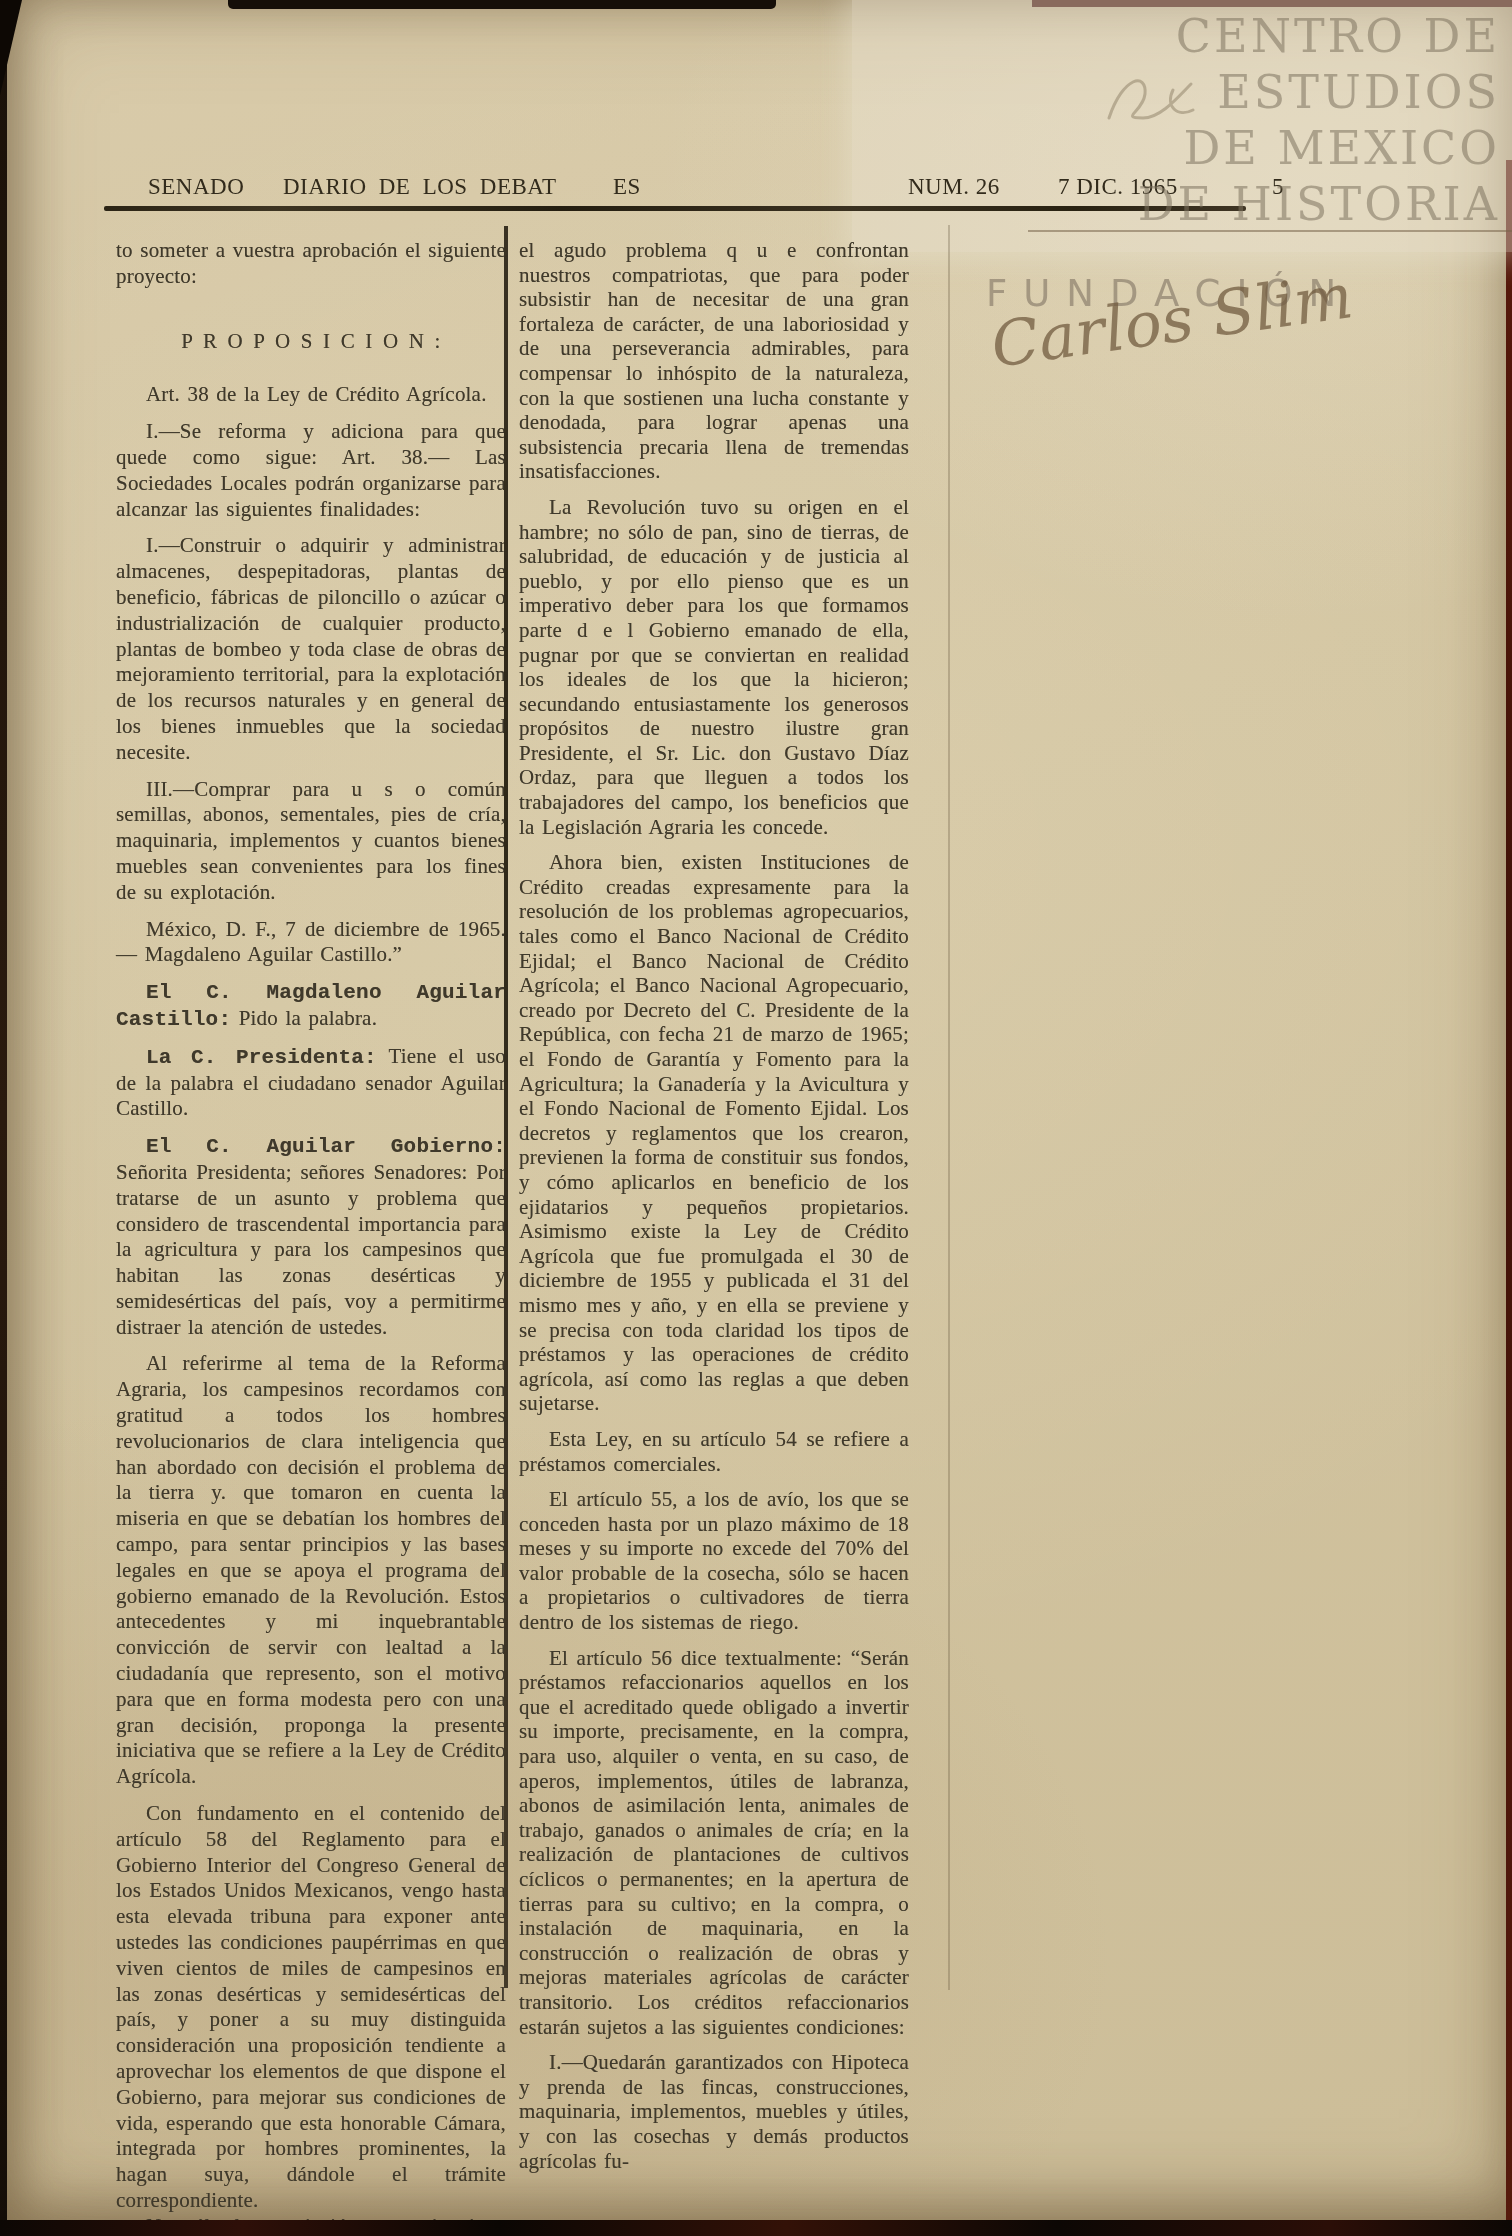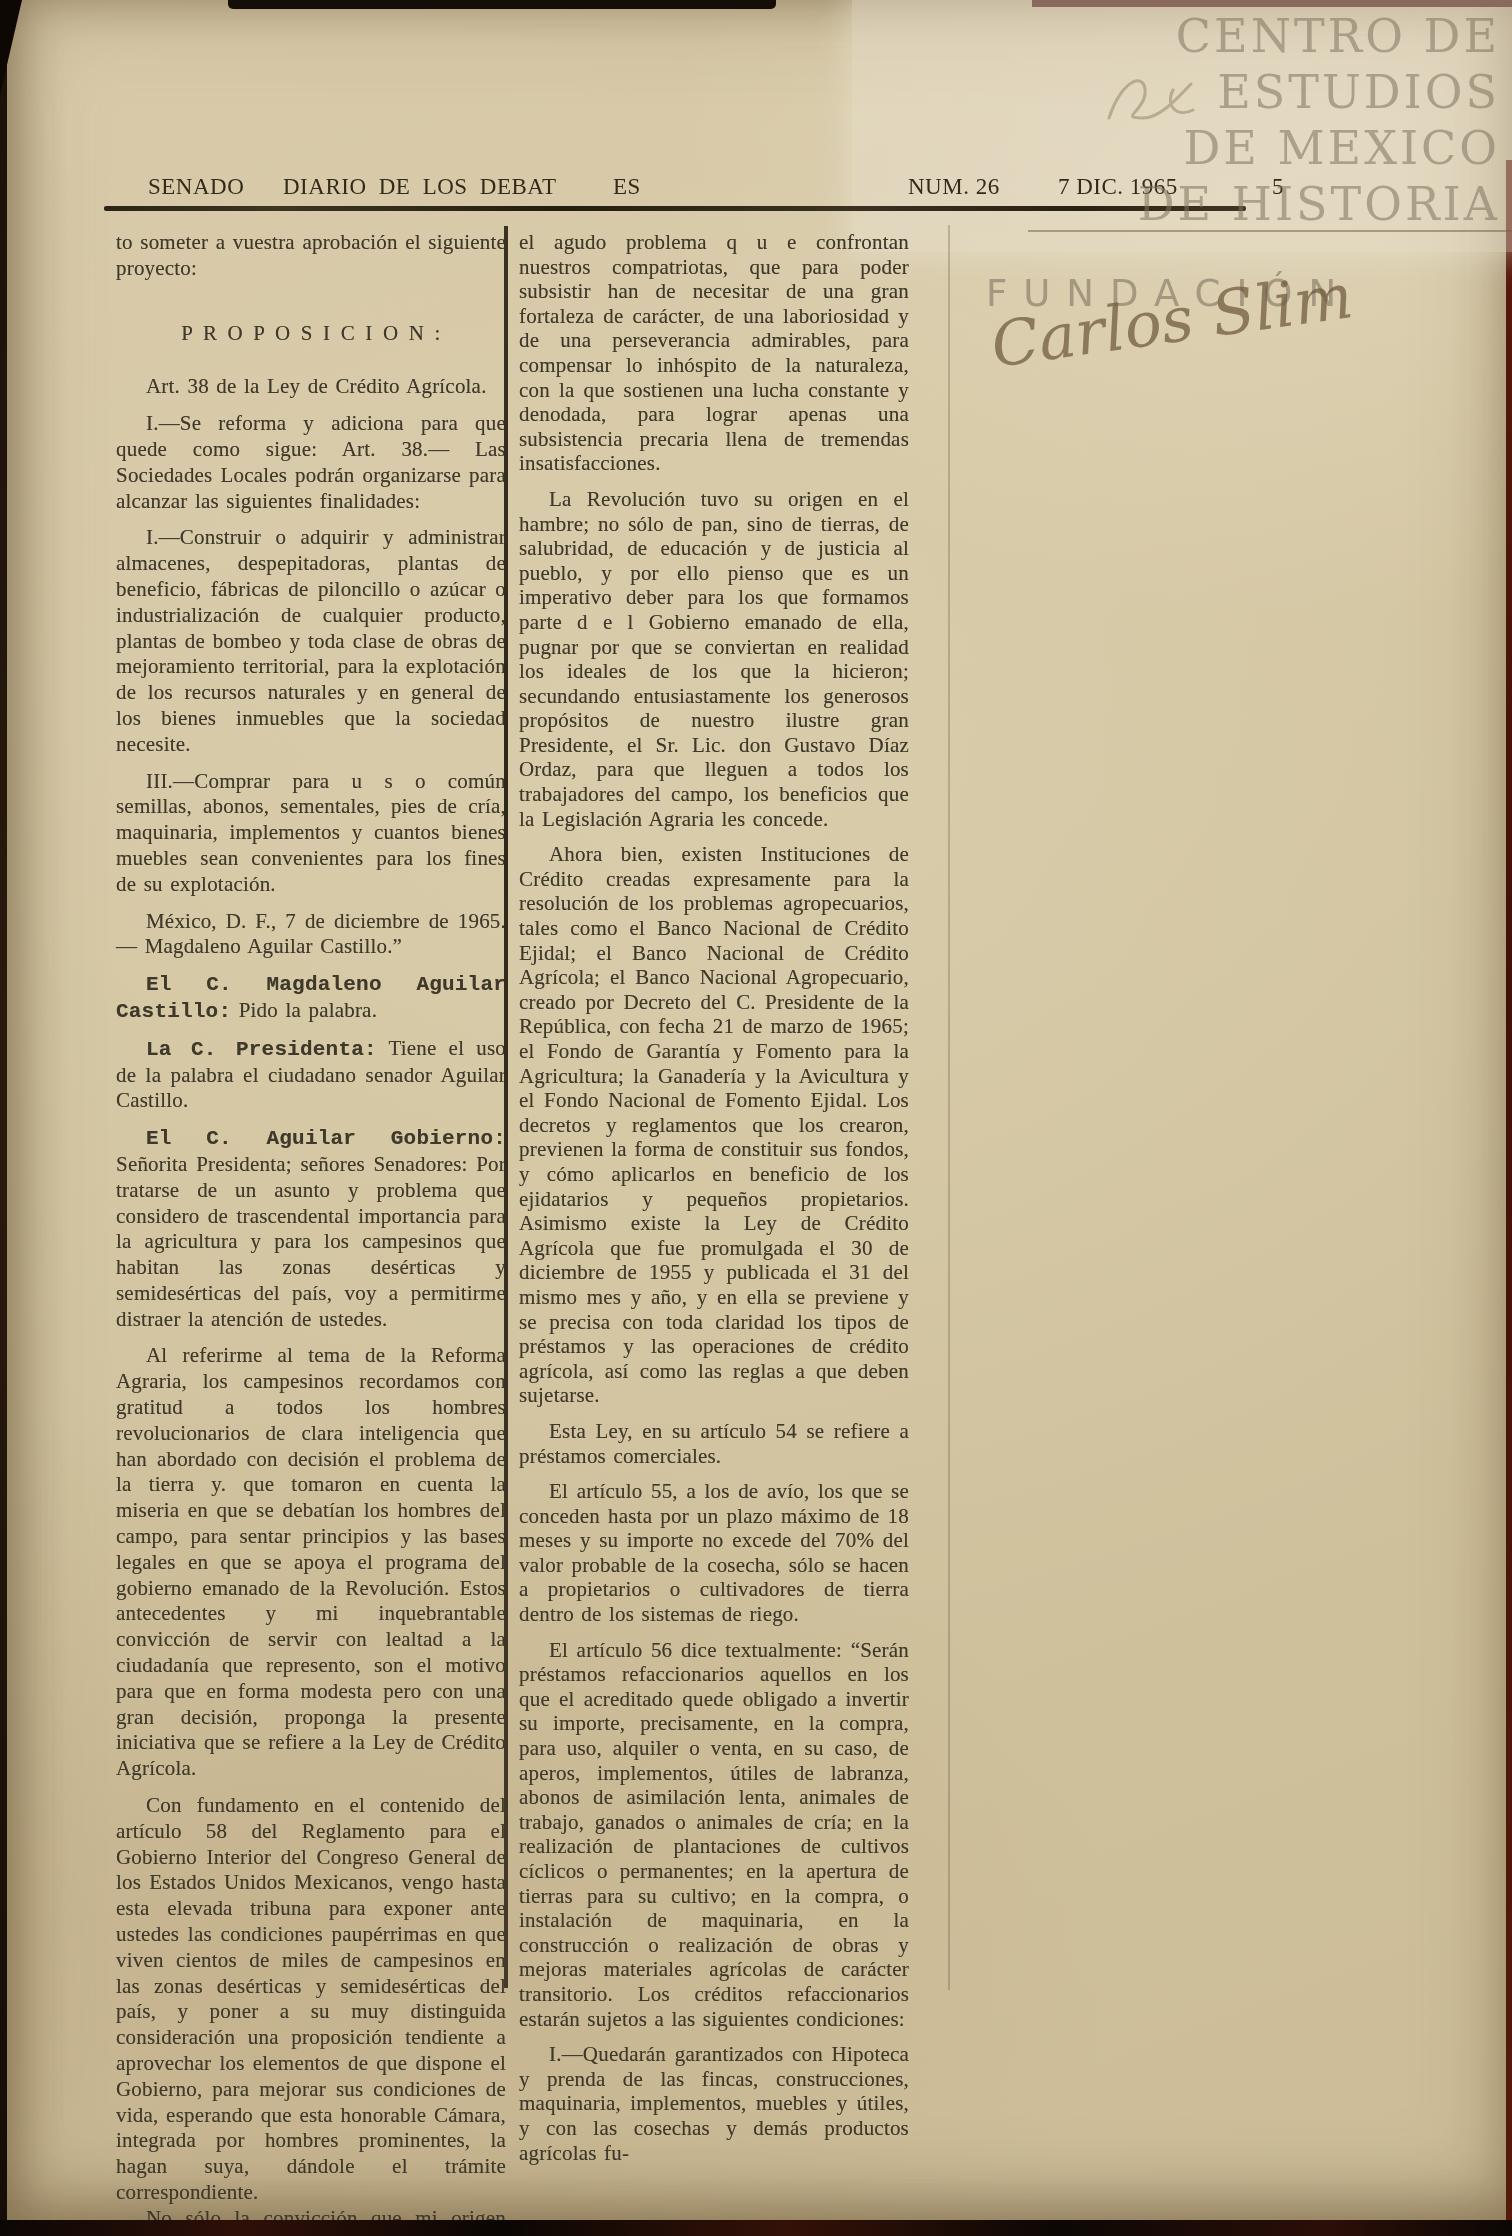--- a/index.html
+++ b/index.html
@@ -33,21 +33,21 @@
     color:var(--header-ink,#322b1c);letter-spacing:.5px;white-space:nowrap;}
   .hdr-title-a{word-spacing:6px;}
   .hdr-rule{position:absolute;left:104px;top:206px;width:1142px;height:5px;border-radius:2px;
     background:linear-gradient(90deg,#2b2415,#3d3422 15%,#241e10 40%,#3a3120 65%,#292212 85%,#3f3524);}
   
   .col{position:absolute;width:390px;color:var(--ink,#3f392b);
     text-align:justify;word-spacing:2px;letter-spacing:.2px;
     text-shadow:0 0 .6px rgba(60,50,35,.45);}
   .col-left{left:116px;top:230px;font-size:21px;line-height:25.8px;}
   .col-right{left:519px;top:230px;font-size:21px;line-height:24.6px;}
-  .para{margin:0 0 11px;text-align:justify;}
+  .para{margin:8px 0 11px;text-align:justify;}
   .para.indent{text-indent:30px;}
   .para.center{text-align:center;text-indent:0;margin:39px 0 28px;word-spacing:5px;}
   .para.tight{margin-top:-11px;}
   .lead{font-weight:bold;font-family:Liberation Mono, monospace;}
   .divider{position:absolute;left:504px;top:226px;width:4px;height:1762px;
     background:linear-gradient(180deg,#3a3223,#2e2818 30%,var(--divider,#3a3223) 70%,#433a28);}
   .crease{position:absolute;left:948px;top:225px;width:2px;height:1765px;
     background:rgba(90,75,50,.28);}
   
   .wm-light{position:absolute;left:852px;top:0;width:660px;height:252px;

